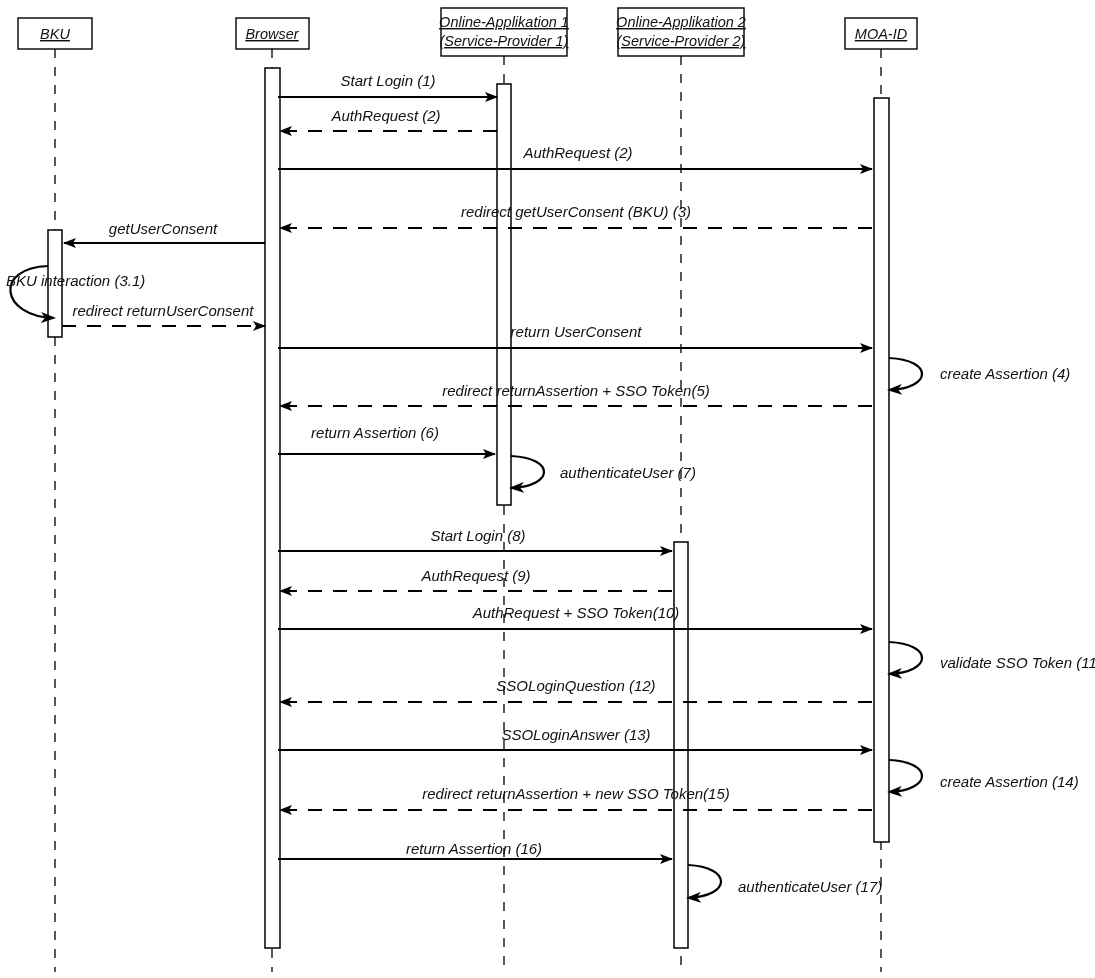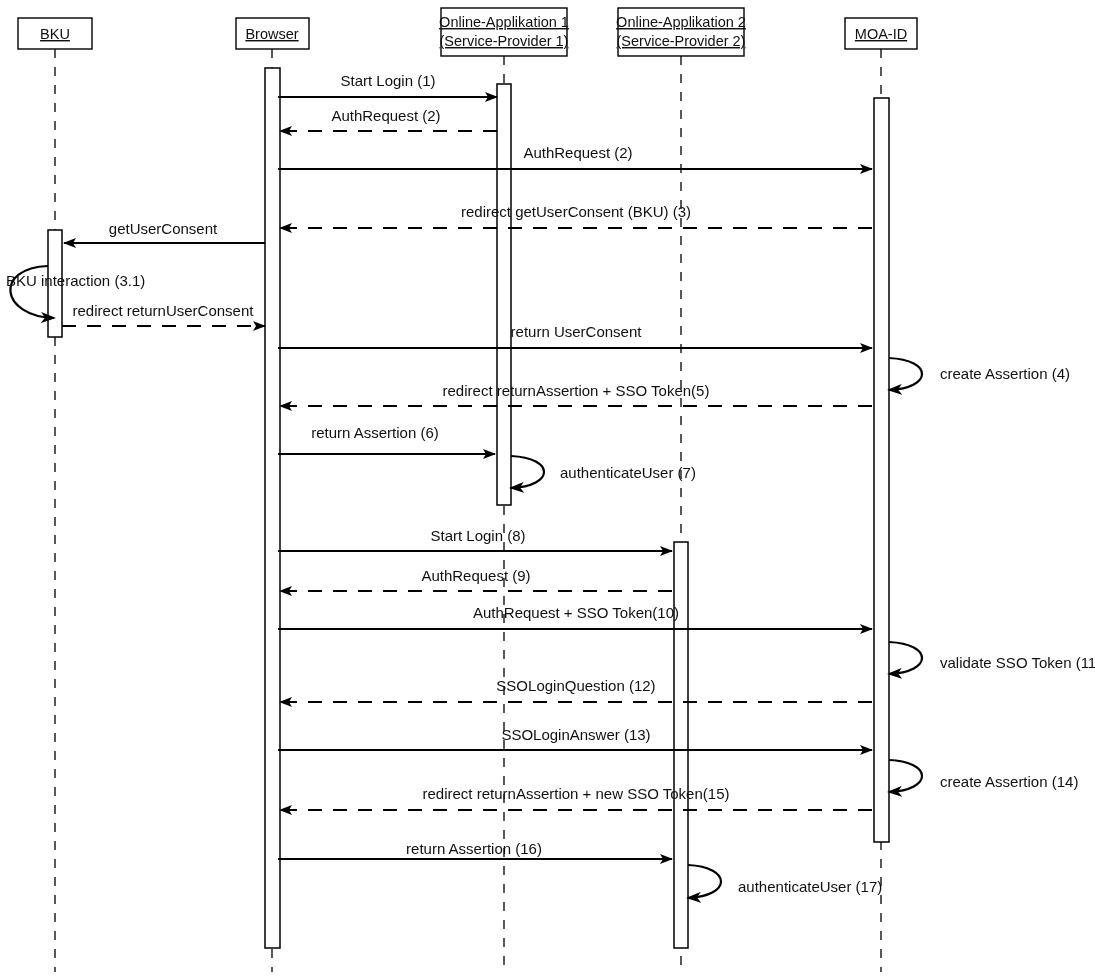--- a/index.html
+++ b/index.html
@@ -10,20 +10,21 @@
   }
   body {
     font-family: "Liberation Sans", sans-serif;
   }
   #diagram-root {
     position: relative;
     width: 1095px;
     height: 978px;
     background: #ffffff;
     overflow: hidden;
+    font-style: italic;
   }
   svg#sequence-svg {
     display: block;
     width: 1095px;
     height: 978px;
   }
   .lifeline-box {
     fill: #ffffff;
     stroke: #000000;
     stroke-width: 1.4;

